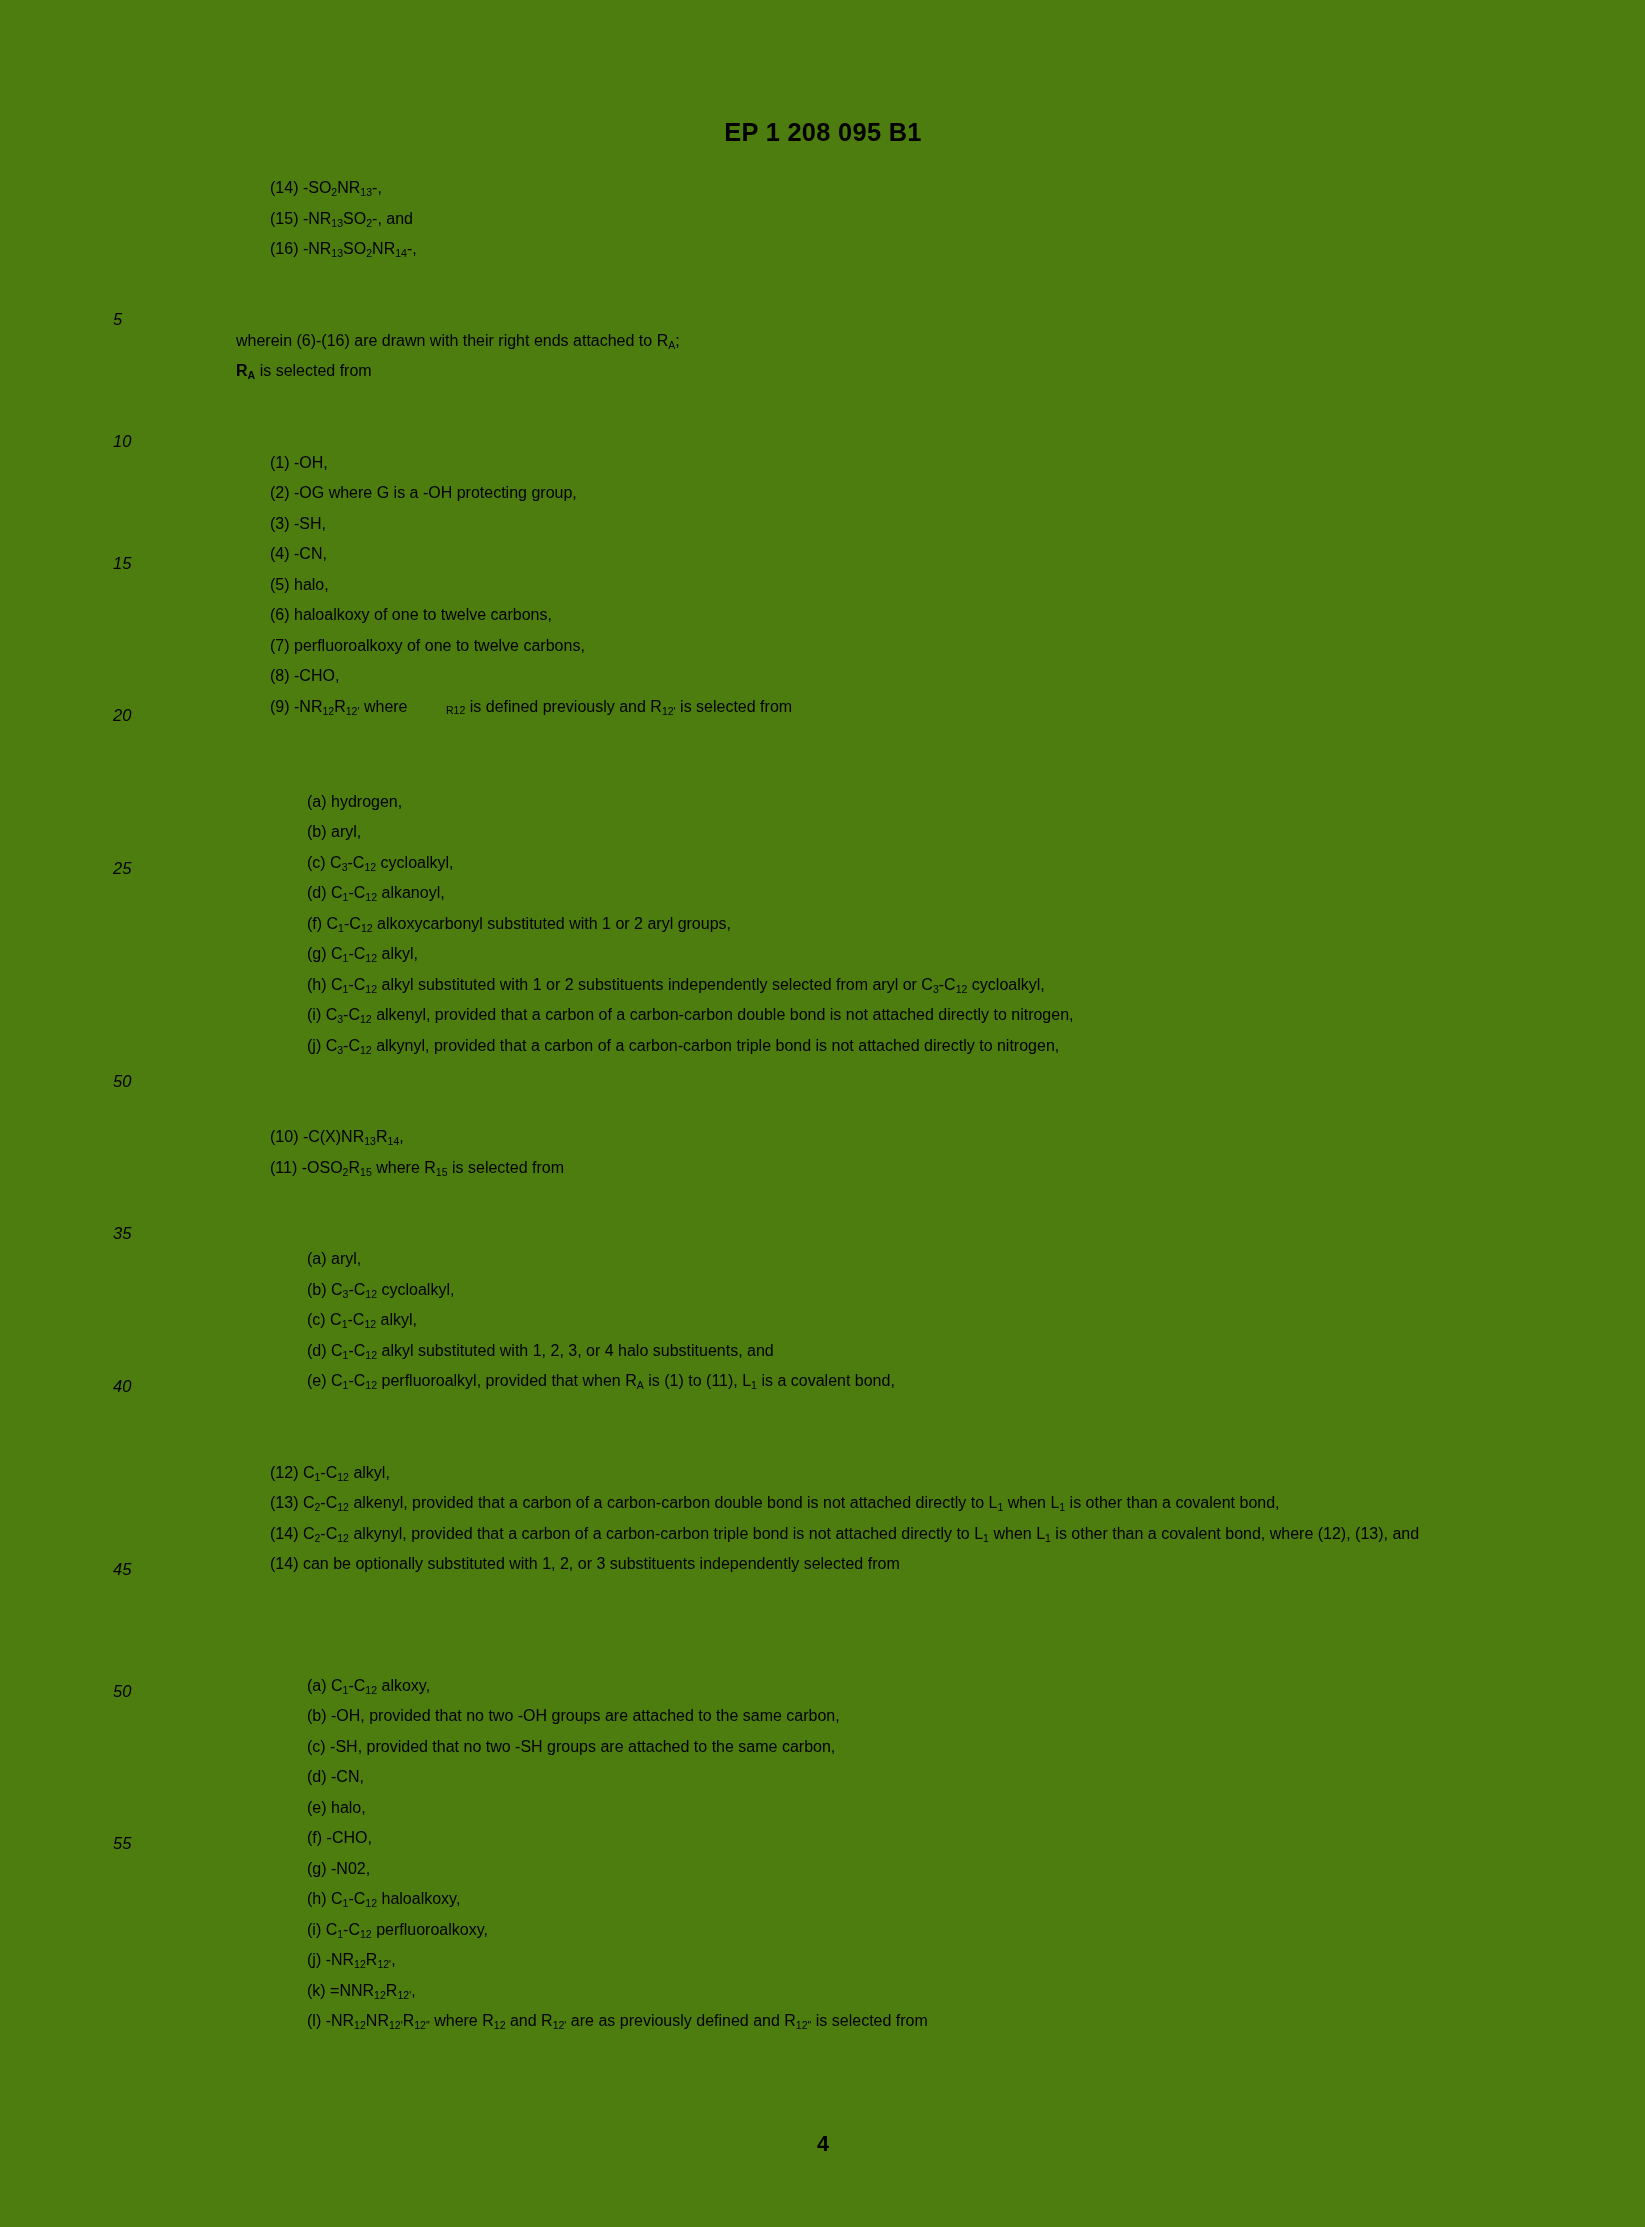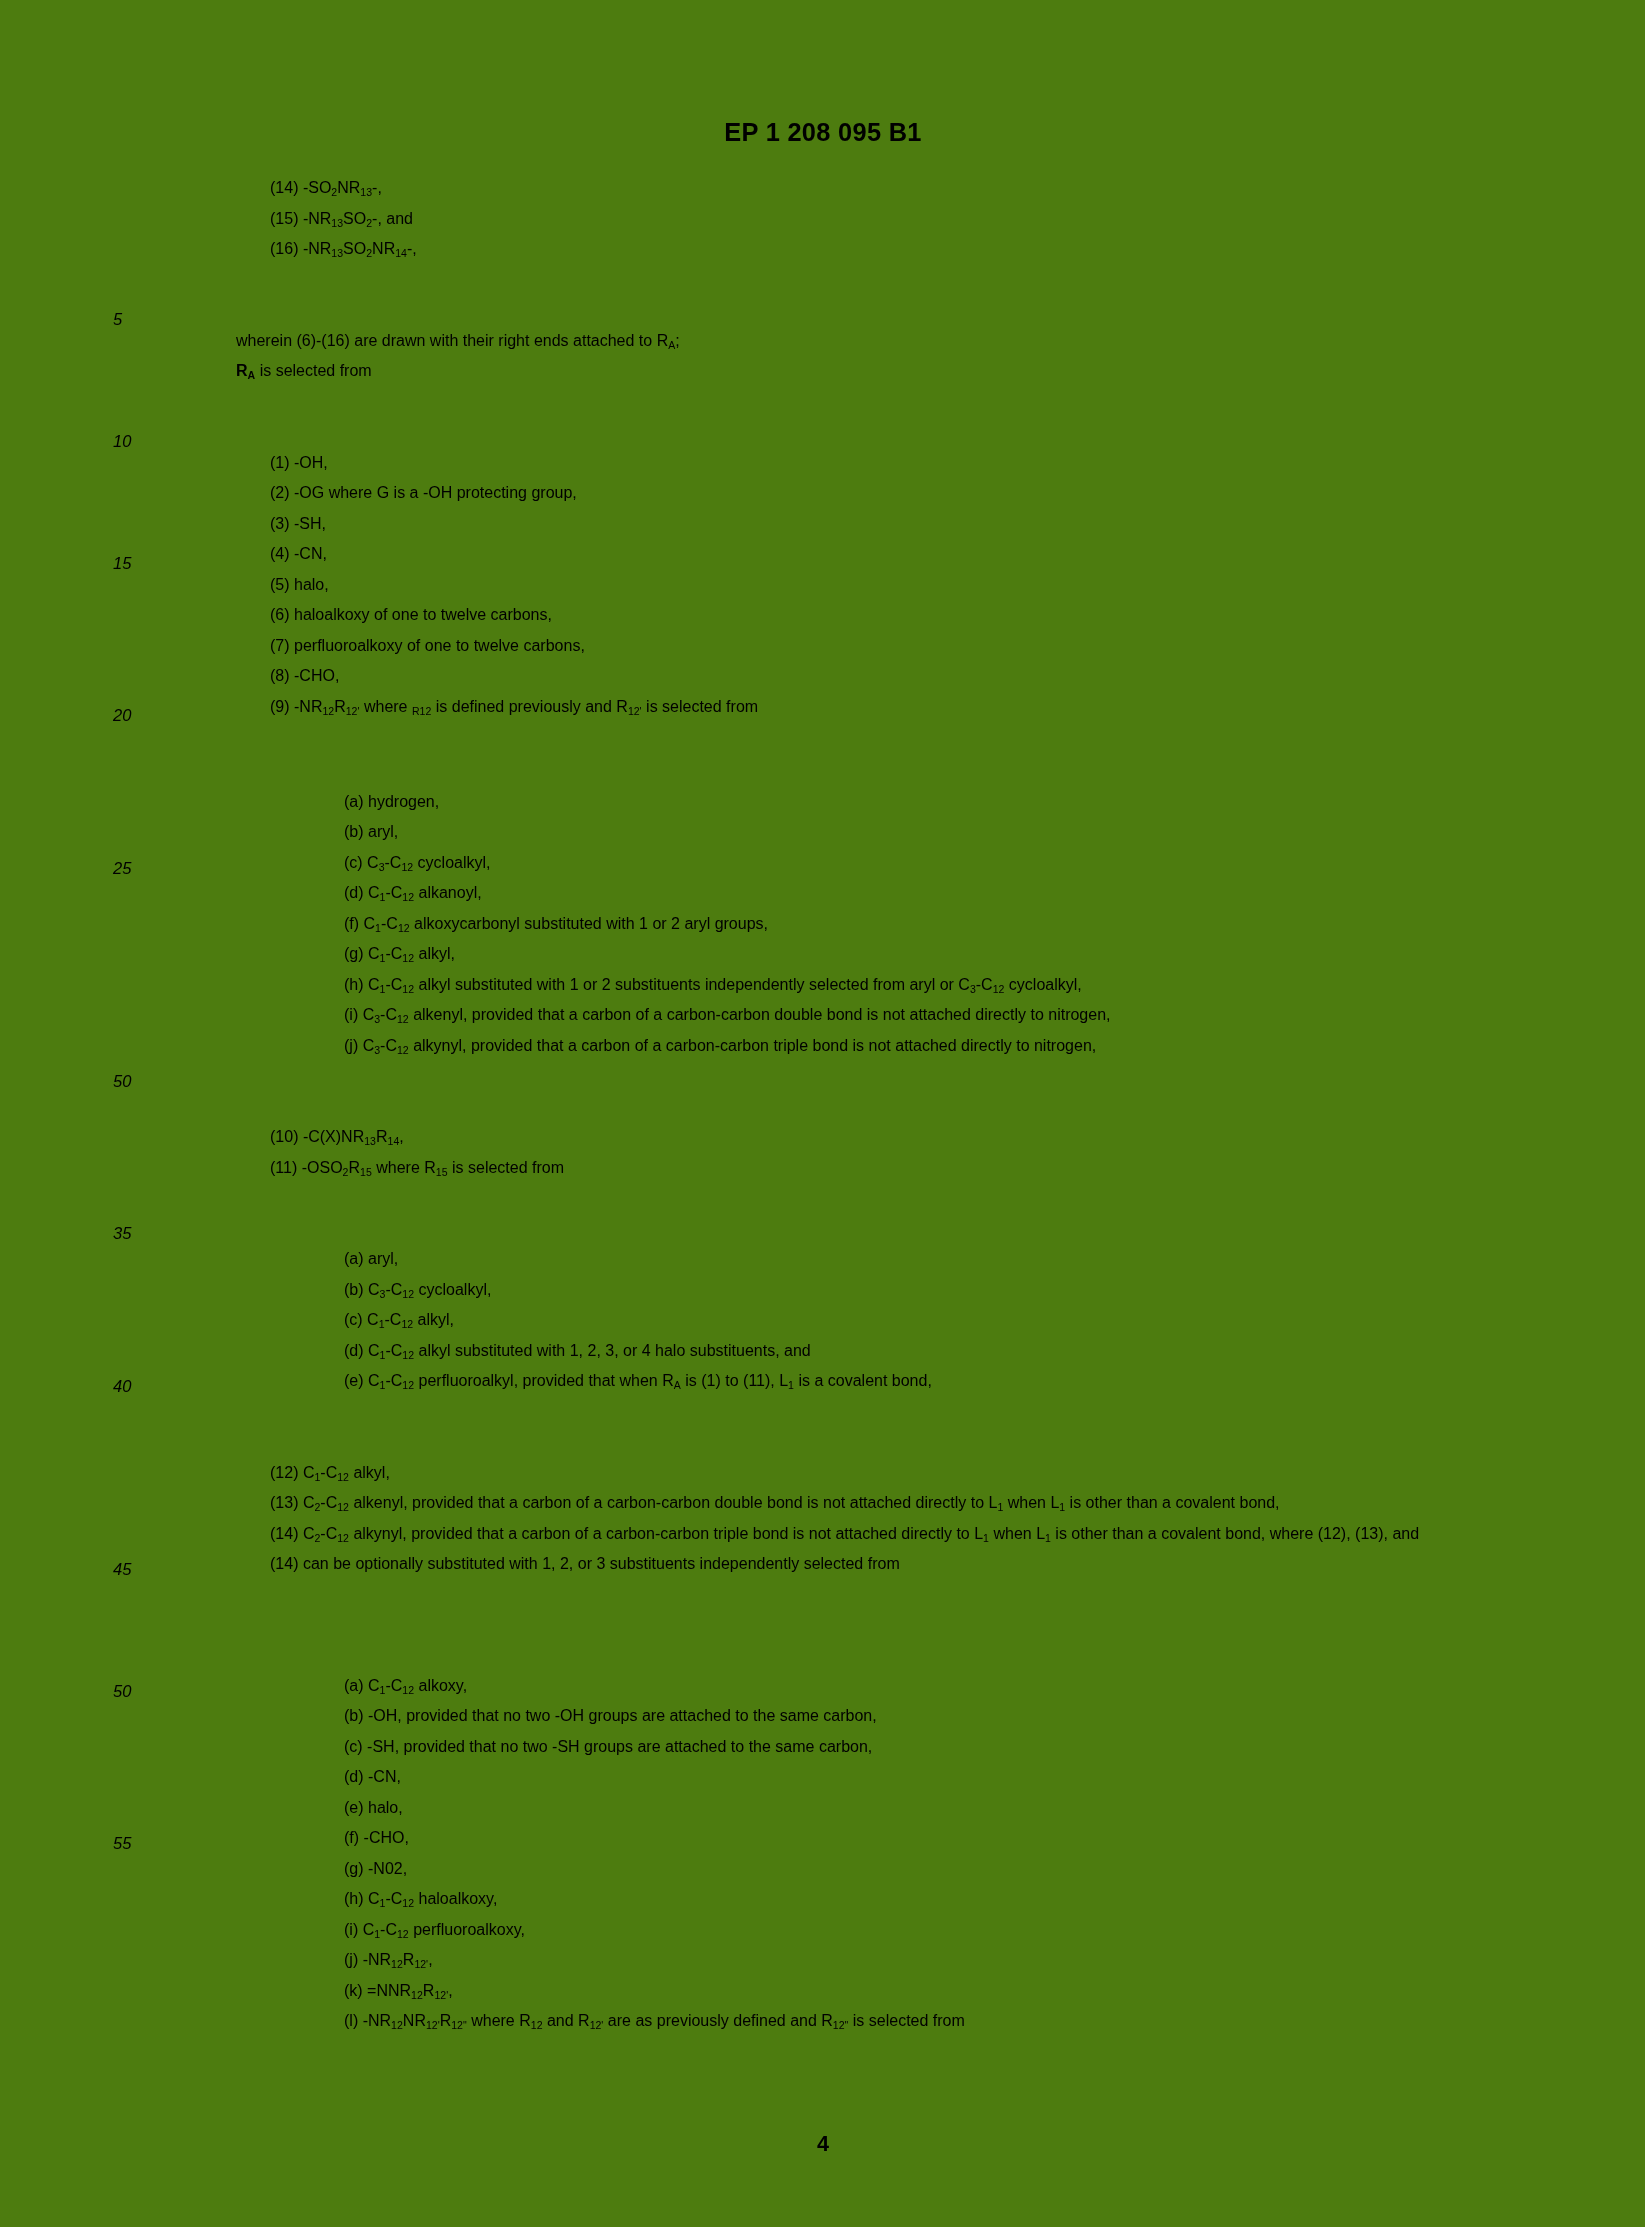--- a/index.html
+++ b/index.html
@@ -59,34 +59,35 @@
     font-size: 16px;
     line-height: 30.5px;
   }
   .blk p {
     margin: 0;
     text-align: left;
   }
   
   .lvl0 { margin-left: 12px; }
   .lvl1 { margin-left: 46px; }
-  .lvl2 { margin-left: 120px; }
+  .lvl2 { margin-left: 83px; }
   .gap-m { height: 61px; }
   .gap-l { height: 91px; }
 
   sub {
     font-size: 0.66em;
     line-height: 0;
     vertical-align: -0.28em;
   }
   .b { font-weight: bold; }
   
   .subtext {
     font-size: 0.66em;
     vertical-align: -0.28em;
+    margin-left: 34px;
   }
 
   
   .page-number {
     position: absolute;
     left: 0;
     top: 2131px;
     width: 1646px;
     text-align: center;
     font-size: 21.6px;

